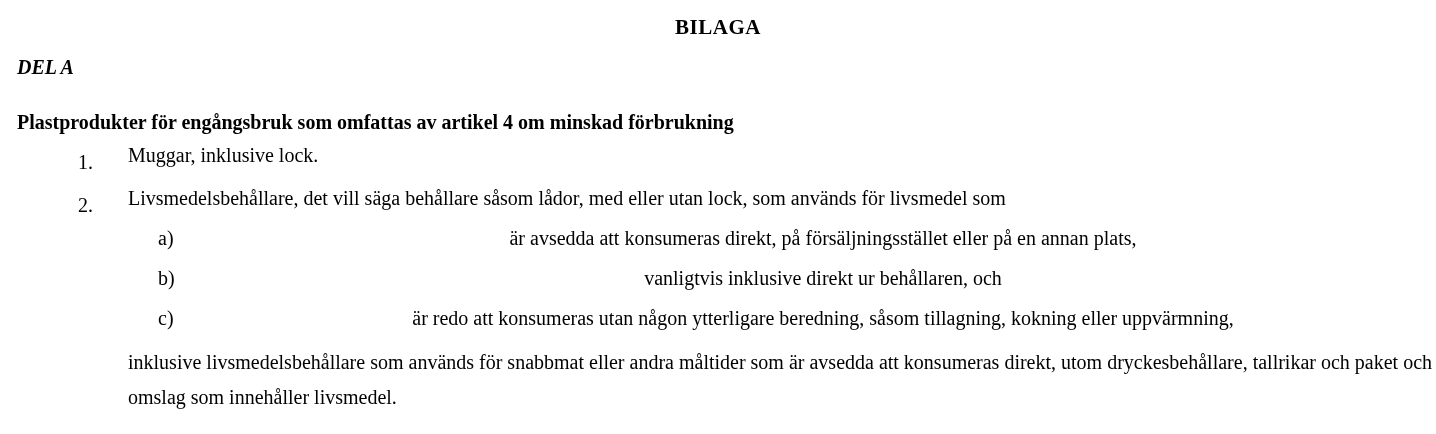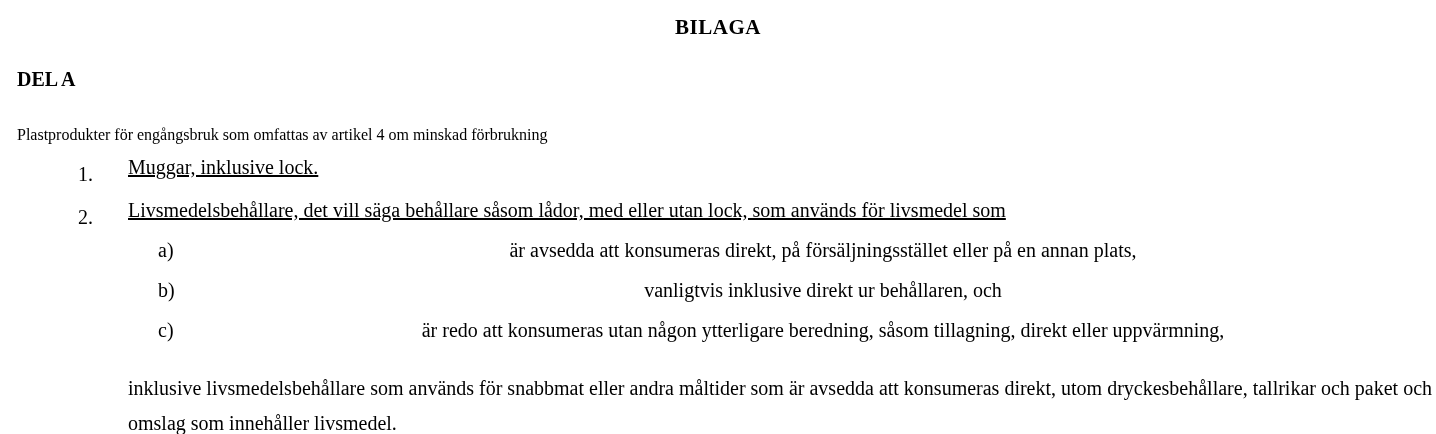--- a/index.html
+++ b/index.html
@@ -20,65 +20,65 @@
   }
   .title {
     margin-top: 16px;
     text-align: center;
     font-weight: bold;
     font-size: 21px;
     line-height: 23px;
     letter-spacing: 0.5px;
   }
   .part-heading {
-    margin: 29px 0 0 17px;
+    margin: 17px 0 0 17px;
     font-weight: bold;
     font-size: 20px;
     line-height: 23px;
+    font-style: italic;
   }
   .section-heading {
     margin: 32px 0 0 17px;
-    font-weight: normal;
-    font-size: 16px;
+    font-weight: bold;
+    font-size: 20px;
     line-height: 23px;
   }
   .list {
     margin-top: 4px;
   }
   .item-row {
     display: flex;
     margin-left: 78px;
     line-height: 35px;
   }
   .item-row.first { margin-top: 4px; }
   .item-row.second { margin-top: 8px; }
   .num-col {
     flex: 0 0 50px;
     position: relative;
     top: 7px;
   }
   .item-text {
     flex: 1;
-    text-decoration: underline;
   }
   .sub-row {
     display: flex;
     margin-left: 158px;
     margin-top: 5px;
     line-height: 35px;
   }
   .letter-col {
     flex: 0 0 52px;
   }
   .sub-text {
     flex: 1;
     text-align: center;
   }
   .continuation {
-    margin: 23px 0 0 128px;
+    margin: 9px 0 0 128px;
     line-height: 35px;
   }
 </style>
 </head>
 <body>
 
 <div class="doc">
 
   <div class="title">BILAGA</div>
 
@@ -103,20 +103,20 @@
       <span class="sub-text">är avsedda att konsumeras direkt, på försäljningsstället eller på en annan plats,</span>
     </div>
 
     <div class="sub-row">
       <span class="letter-col">b)</span>
       <span class="sub-text">vanligtvis inklusive direkt ur behållaren, och</span>
     </div>
 
     <div class="sub-row">
       <span class="letter-col">c)</span>
-      <span class="sub-text">är redo att konsumeras utan någon ytterligare beredning, såsom tillagning, direkt eller uppvärmning,</span>
+      <span class="sub-text">är redo att konsumeras utan någon ytterligare beredning, såsom tillagning, kokning eller uppvärmning,</span>
     </div>
 
     <div class="continuation">inklusive livsmedelsbehållare som används för snabbmat eller andra måltider som är avsedda att konsumeras direkt, utom dryckesbehållare, tallrikar och paket och omslag som innehåller livsmedel.</div>
 
   </div>
 
 </div>
 
 </body></html>

